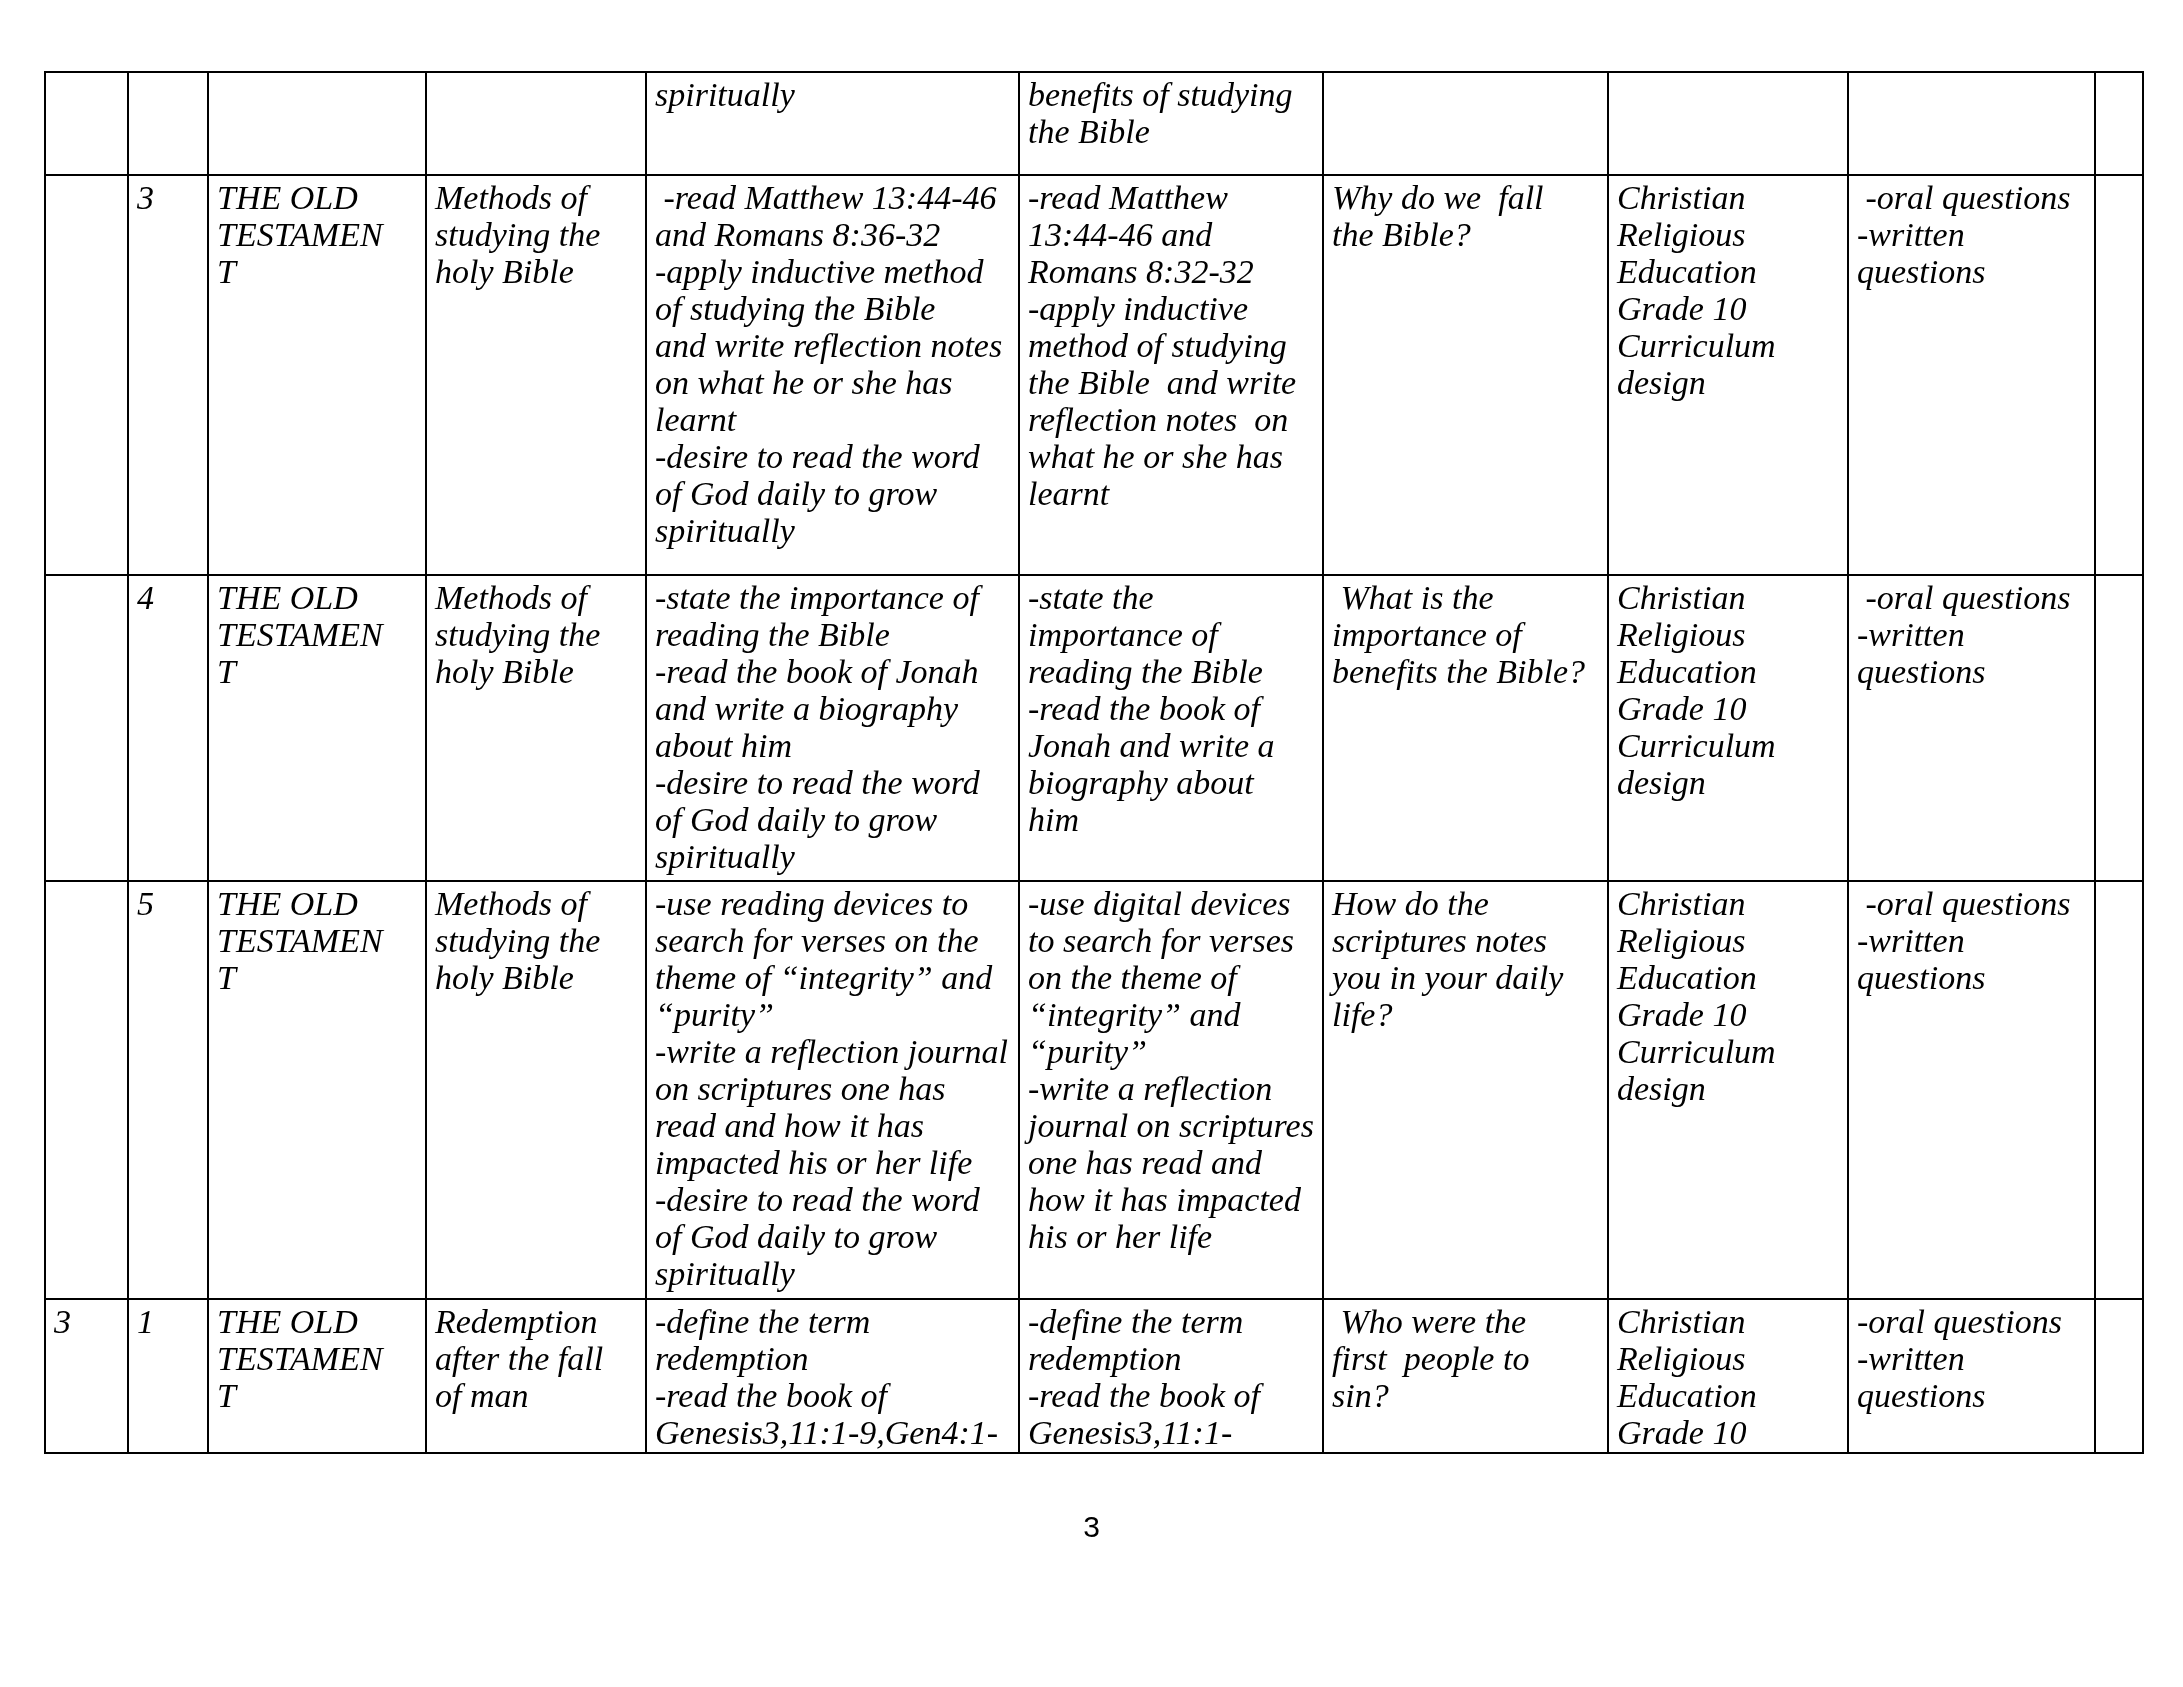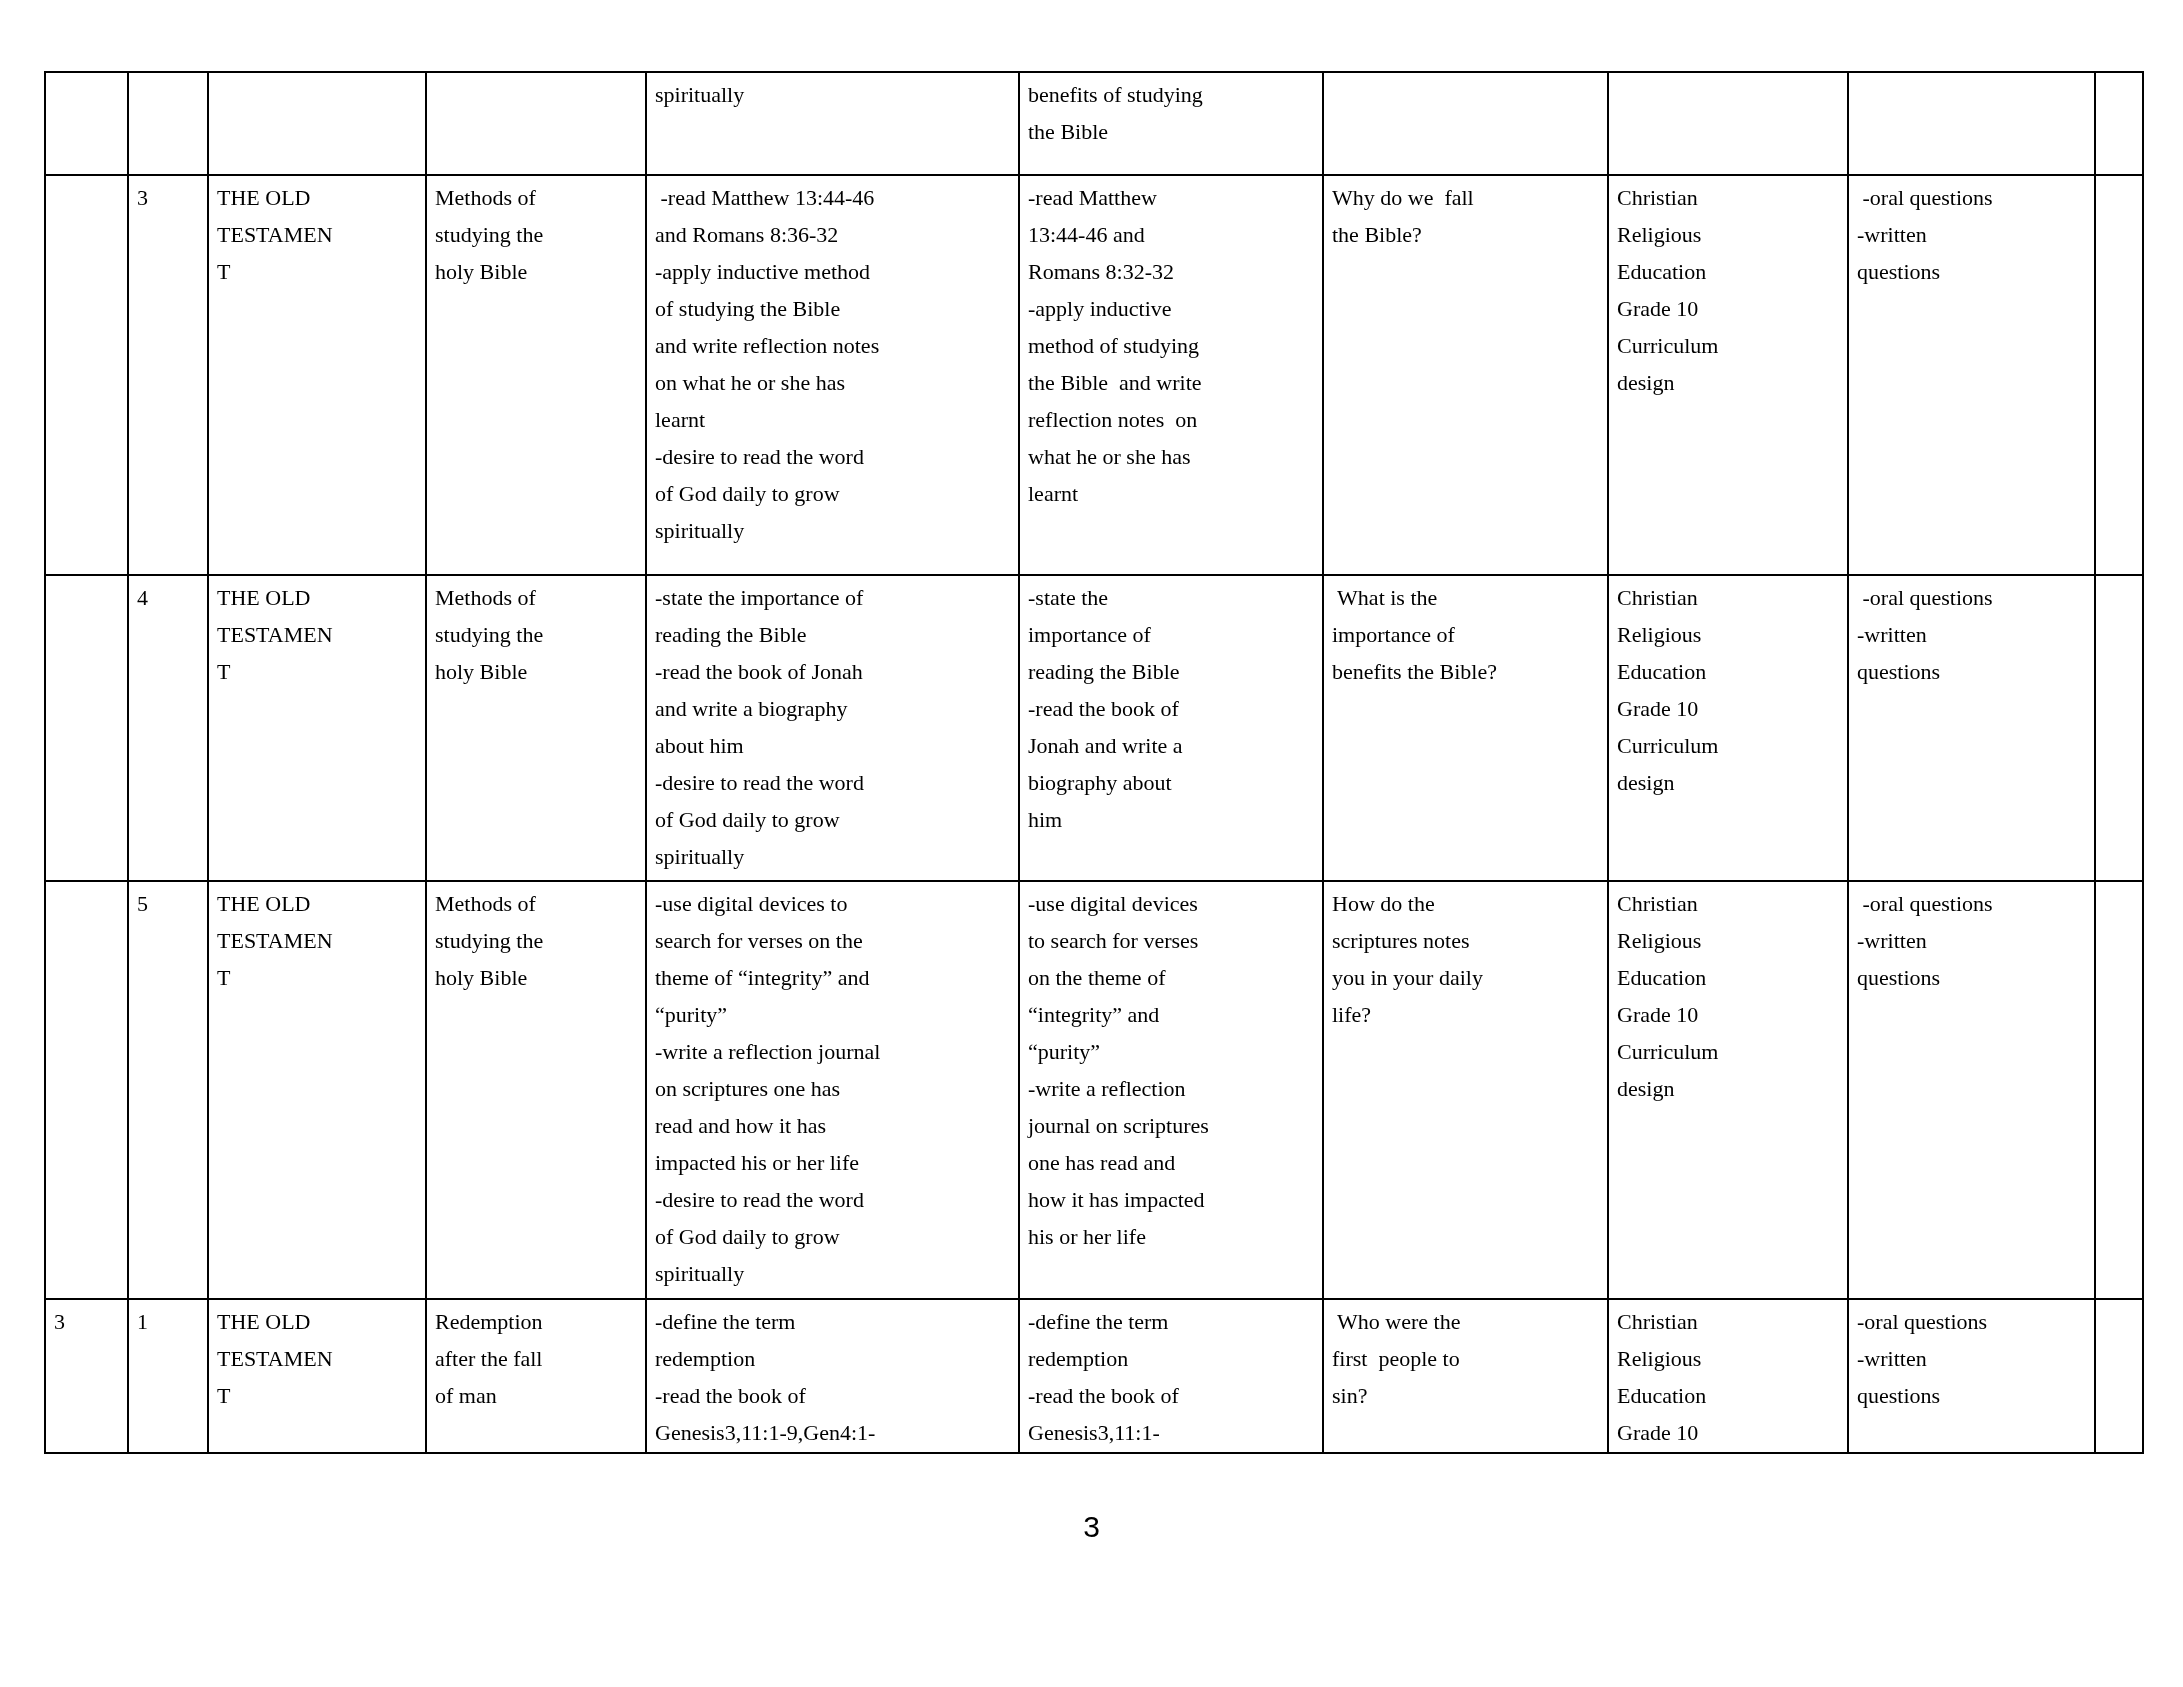--- a/index.html
+++ b/index.html
@@ -16,25 +16,26 @@
     left: 44px;
     top: 71px;
     width: 2099px;
     border-collapse: collapse;
     table-layout: fixed;
   }
   table.scheme td {
     border: 2.6px solid #000;
     vertical-align: top;
     padding: 2.6px 5.3px 0 8px;
-    font-size: 22px;
+    font-size: 34px;
     line-height: 37px;
     white-space: pre;
     overflow: hidden;
     box-sizing: border-box;
+    font-style: italic;
   }
   .page-number {
     position: absolute;
     left: 1032px;
     top: 1510px;
     width: 119px;
     text-align: center;
     font-family: "Liberation Sans", sans-serif;
     font-size: 30px;
     color: #000;
@@ -151,21 +152,21 @@
     </tr>
     <tr style="height:418px">
       <td></td>
       <td>5</td>
       <td>THE OLD
 TESTAMEN
 T</td>
       <td>Methods of
 studying the
 holy Bible</td>
-      <td>-use digital devices to
+      <td>-use reading devices to
 search for verses on the
 theme of “integrity” and
 “purity”
 -write a reflection journal
 on scriptures one has
 read and how it has
 impacted his or her life
 -desire to read the word
 of God daily to grow
 spiritually</td>

